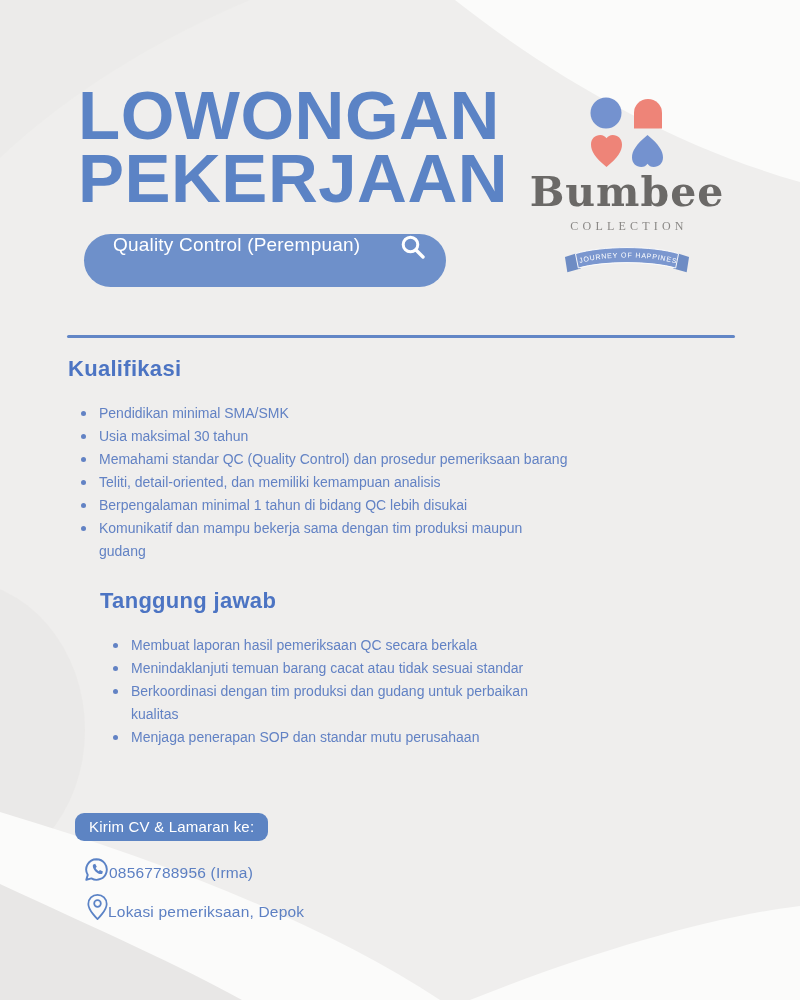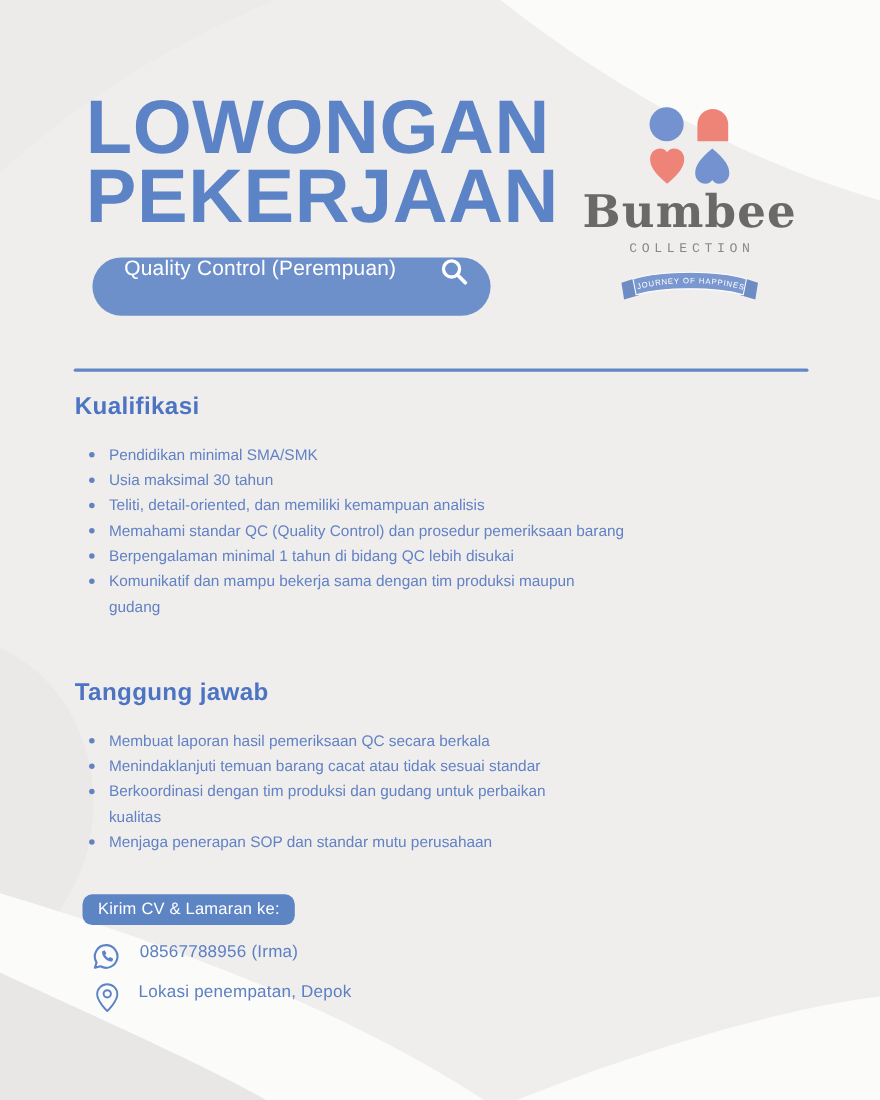--- a/index.html
+++ b/index.html
@@ -39,54 +39,54 @@
   
   .logo-block{
     position:absolute;left:528px;top:96px;width:198px;z-index:2;
     display:flex;flex-direction:column;align-items:center;text-align:center;
   }
   .logo-wordmark{
     font-family:"DejaVu Serif",serif;font-weight:bold;font-size:41px;
     color:var(--logo-gray);letter-spacing:1px;margin-top:4px;line-height:1;
   }
   .logo-subtitle{
-    font-family:Liberation Mono, monospace;font-size:12px;color:#8a8886;
+    font-family:Liberation Serif, serif;font-size:12px;color:#8a8886;
     letter-spacing:4.2px;text-indent:4px;margin-top:7px;line-height:1;
   }
   .logo-ribbon{margin-top:8px;}
   
   .divider{
     position:absolute;left:67px;top:335px;width:668px;height:3px;
     background:#6286c6;border-radius:2px;z-index:2;
   }
   
   .section{position:absolute;left:68px;width:680px;z-index:2;}
   .section-kualifikasi{top:356px;}
-  .section-tanggung{top:616px;}
+  .section-tanggung{top:588px;margin-left:32px;}
   .section-heading{
     font-size:22px;font-weight:bold;color:var(--heading-blue);letter-spacing:.3px;
   }
   .bullet-list{list-style:none;margin-top:20px;padding-left:12px;}
   .bullet-list li{
     position:relative;padding-left:19px;
     font-size:14px;line-height:23px;color:var(--body-blue);
   }
   .bullet-list li::before{
     content:"";position:absolute;left:1px;top:9px;width:5px;height:5px;
     border-radius:50%;background:var(--body-blue);
   }
   .bullet-text{white-space:pre-line;}
   
   .contact-badge{
     position:absolute;left:75px;top:813px;z-index:2;
     background:var(--badge-blue);color:#fff;font-size:15px;letter-spacing:.2px;
     padding:5px 14px 6px 14px;border-radius:9px;
   }
   .contact-row{
-    position:absolute;z-index:2;display:flex;align-items:flex-start;gap:18px;
+    position:absolute;z-index:2;display:flex;align-items:flex-end;
     color:#5d80c3;font-size:15.5px;letter-spacing:.2px;
   }
   .contact-row-phone{left:84px;top:857px;}
   .contact-row-location{left:87px;top:893px;}
 </style>
 </head>
 <body>
 
 <div class="page">
 
@@ -133,22 +133,22 @@
     </svg>
   </div>
 
   <div class="divider"></div>
 
   <div class="section section-kualifikasi">
     <div class="section-heading">Kualifikasi</div>
     <ul class="bullet-list">
       <li><span class="bullet-text">Pendidikan minimal SMA/SMK</span></li>
       <li><span class="bullet-text">Usia maksimal 30 tahun</span></li>
+      <li><span class="bullet-text">Memahami standar QC (Quality Control) dan prosedur pemeriksaan barang</span></li>
       <li><span class="bullet-text">Teliti, detail-oriented, dan memiliki kemampuan analisis</span></li>
-      <li><span class="bullet-text">Memahami standar QC (Quality Control) dan prosedur pemeriksaan barang</span></li>
       <li><span class="bullet-text">Berpengalaman minimal 1 tahun di bidang QC lebih disukai</span></li>
       <li><span class="bullet-text">Komunikatif dan mampu bekerja sama dengan tim produksi maupun
 gudang</span></li>
     </ul>
   </div>
 
   <div class="section section-tanggung">
     <div class="section-heading">Tanggung jawab</div>
     <ul class="bullet-list">
       <li><span class="bullet-text">Membuat laporan hasil pemeriksaan QC secara berkala</span></li>
@@ -167,16 +167,16 @@
       <path d="M9.3 8.1 c-.6 1.9 .5 4.8 2.6 6.9 2.1 2.1 5 3.2 6.9 2.6 l.9 -2.4 -3.1 -1.7 -1.3 1.2 c-1.4 -.6 -2.6 -1.8 -3.2 -3.2 l1.2 -1.3 -1.7 -3.1 Z" fill="#5b83c6"></path>
     </svg>
     <span>08567788956 (Irma)</span>
   </div>
 
   <div class="contact-row contact-row-location">
     <svg width="21" height="28" viewBox="0 0 24 31" aria-hidden="true">
       <path d="M12 1.5 C 6.2 1.5 1.5 6.2 1.5 12 C 1.5 19.3 12 29.3 12 29.3 C 12 29.3 22.5 19.3 22.5 12 C 22.5 6.2 17.8 1.5 12 1.5 Z" fill="none" stroke="#5b83c6" stroke-width="2" stroke-linejoin="round"></path>
       <circle cx="12" cy="11.5" r="3.8" fill="none" stroke="#5b83c6" stroke-width="2"></circle>
     </svg>
-    <span>Lokasi penempatan, Depok</span>
+    <span>Lokasi pemeriksaan, Depok</span>
   </div>
 
 </div>
 
 </body></html>

